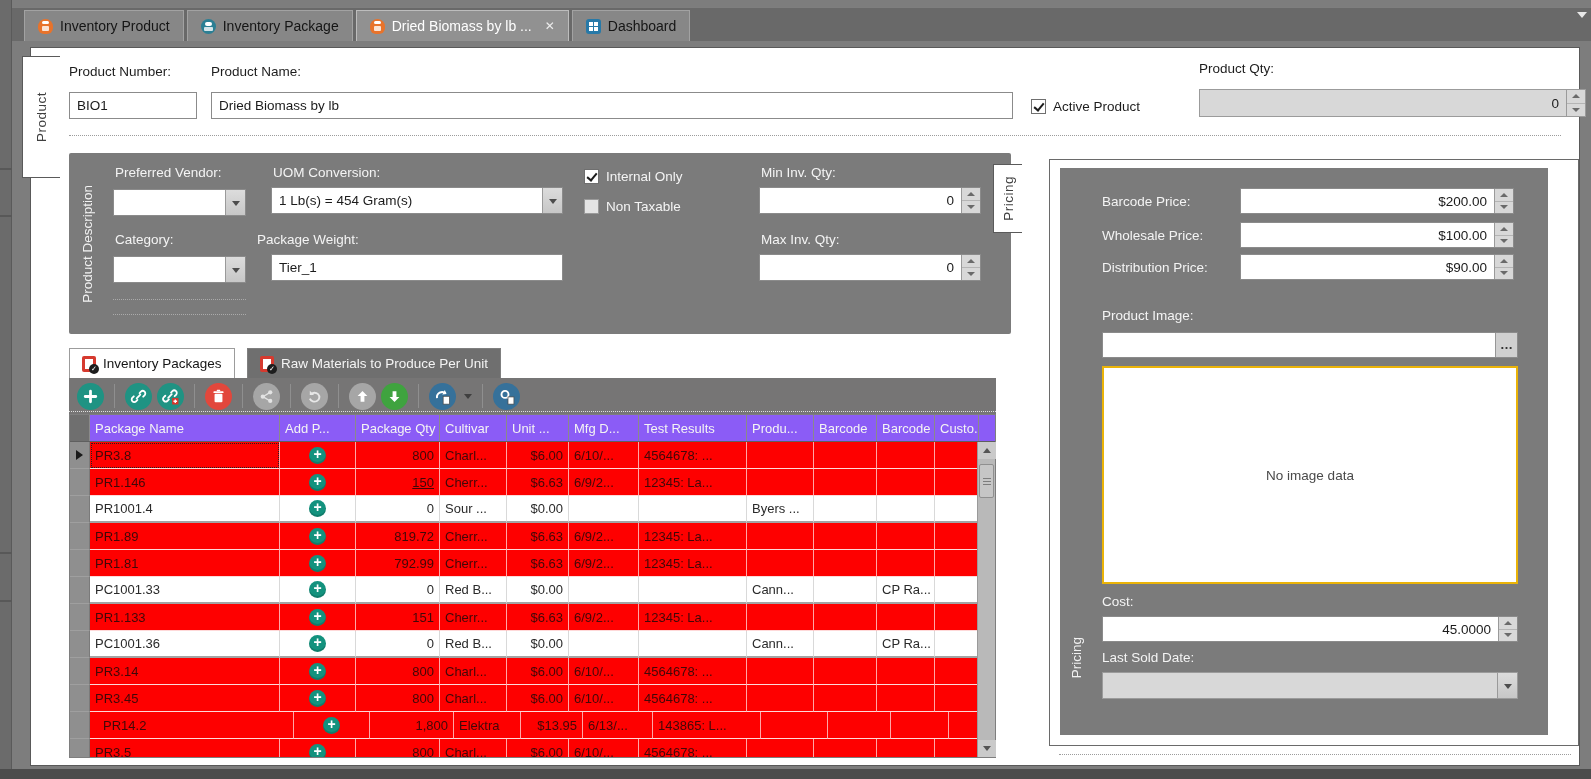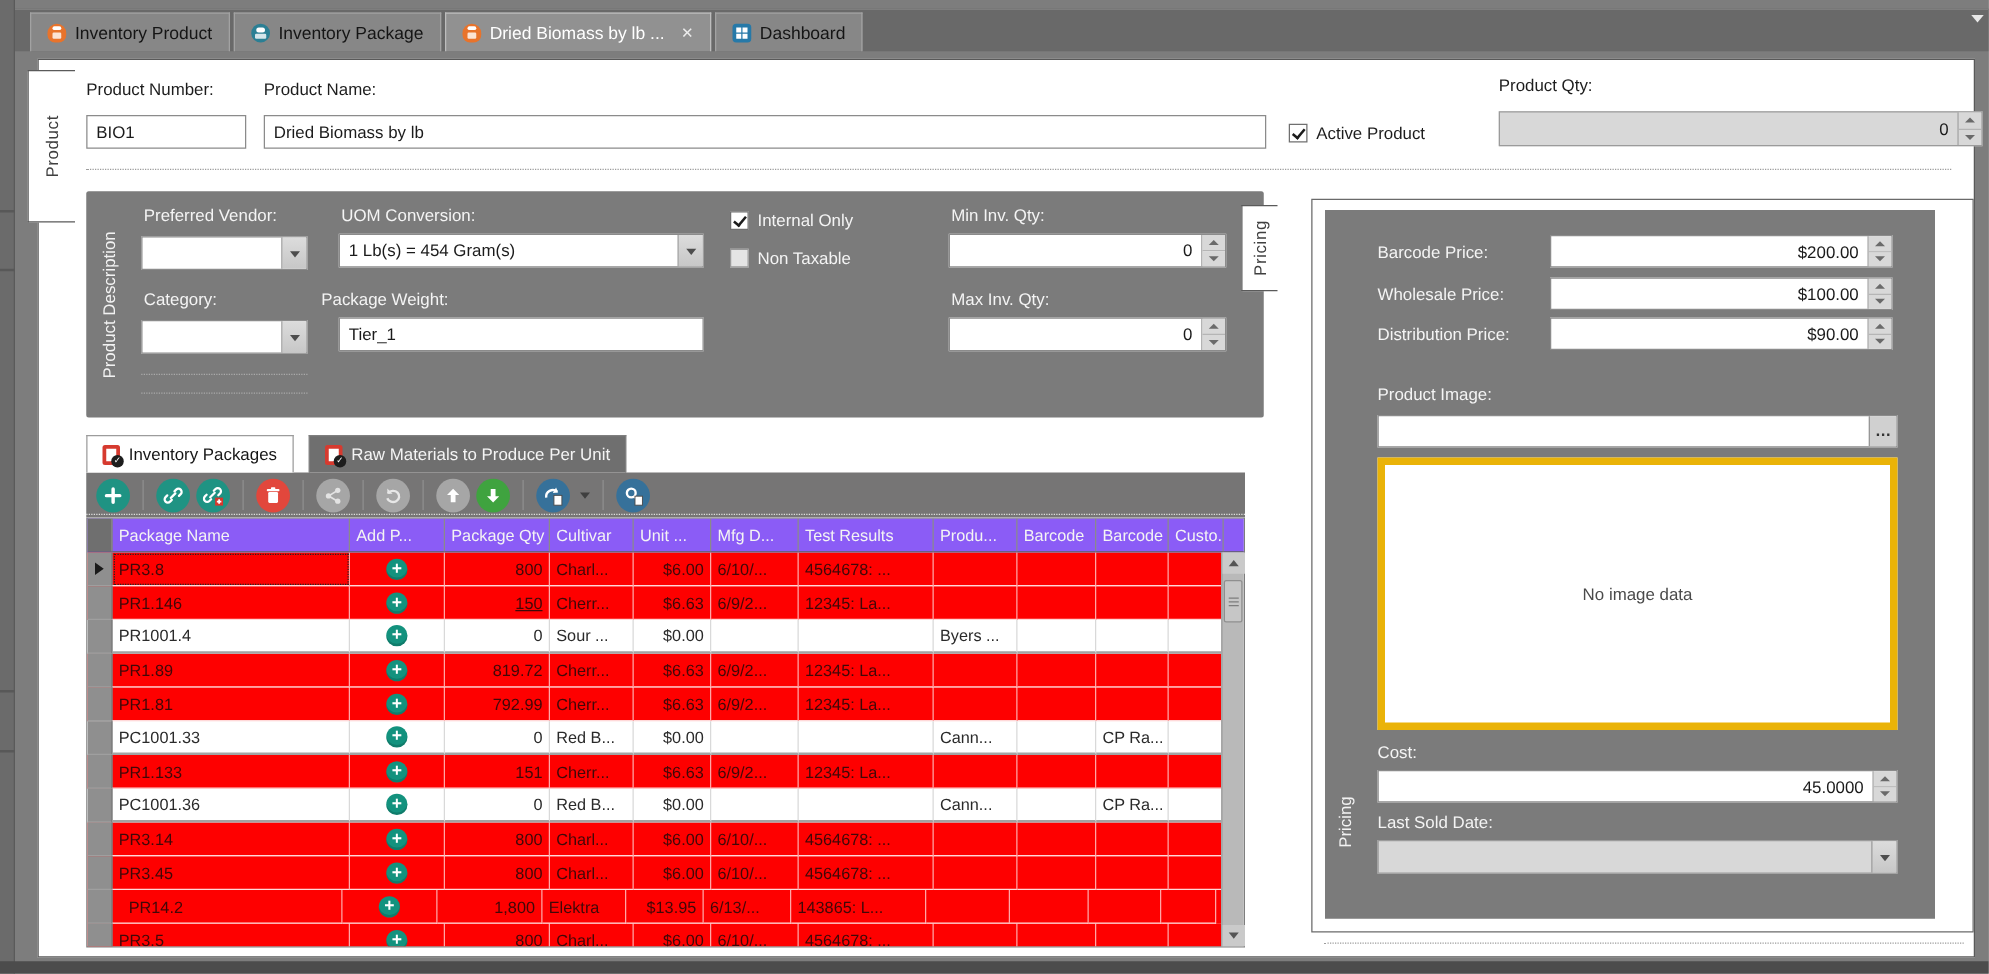--- a/index.html
+++ b/index.html
@@ -102,21 +102,21 @@
   .vs-btn.up { top:0; } .vs-btn.down { bottom:0; }
   .vs-btn i { width:0; height:0; border-left:4px solid transparent; border-right:4px solid transparent; display:block; }
   .vs-btn.up i { border-bottom:5px solid #555; }
   .vs-btn.down i { border-top:5px solid #555; }
   .vs-thumb { position:absolute; left:1px; top:22px; width:15px; height:34px; background:#c6c6c6; border:1px solid #8f8f8f; border-radius:2px; }
   .vs-thumb::after { content:''; position:absolute; left:3px; top:13px; width:8px; height:1px; background:#7d7d7d; box-shadow:0 3px 0 #7d7d7d, 0 6px 0 #7d7d7d; }
 
   
   .pricing-box { position:absolute; left:1018px; top:111px; width:530px; height:587px; background:#fff; border:1px solid #6a6a6a; }
   .pricing-inner { position:absolute; left:10px; top:8px; width:488px; height:567px; background:#7b7b7b; }
-  .noimg-box { position:absolute; left:42px; top:198px; width:416px; height:218px; background:#fff; border:6px solid #eab308; display:flex; align-items:center; justify-content:center; font-size:13.5px; color:#4a4a4a; }
+  .noimg-box { position:absolute; left:42px; top:198px; width:416px; height:218px; background:#fff; border:2px solid #eab308; display:flex; align-items:center; justify-content:center; font-size:13.5px; color:#4a4a4a; }
   .bottom-bar { position:absolute; left:0; right:0; top:769px; height:10px; background:#4c4c4c; }
 </style>
 </head>
 <body>
 
 <div id="app">
   <div class="left-strip">
     <i style="top:168px"></i>
       <i style="top:215px"></i>
       <i style="top:552px"></i>
@@ -502,21 +502,21 @@
             <div class="g-cell right" style="width: 62px;">$6.00</div>
             <div class="g-cell" style="width: 70px;">6/10/...</div>
             <div class="g-cell" style="width: 108px;">4564678: ...</div>
             <div class="g-cell" style="width: 67px;"></div>
             <div class="g-cell" style="width: 63px;"></div>
             <div class="g-cell" style="width: 58px;"></div>
             <div class="g-cell" style="width: 44px;"></div>
           </div>
           <div class="grow red">
             <div class="g-ind"></div>
-            <div class="g-cell" style="width: 184px; padding-left: 13px;">PR14.2</div>
+            <div class="g-cell" style="width: 204px; padding-left: 13px;">PR14.2</div>
             <div class="g-cell center" style="width: 76px;">
               <span class="row-add-btn">+</span>
             </div>
             <div class="g-cell right" style="width: 84px;">1,800</div>
             <div class="g-cell" style="width: 67px;">Elektra</div>
             <div class="g-cell right" style="width: 62px;">$13.95</div>
             <div class="g-cell" style="width: 70px;">6/13/...</div>
             <div class="g-cell" style="width: 108px;">143865: L...</div>
             <div class="g-cell" style="width: 67px;"></div>
             <div class="g-cell" style="width: 63px;"></div>

